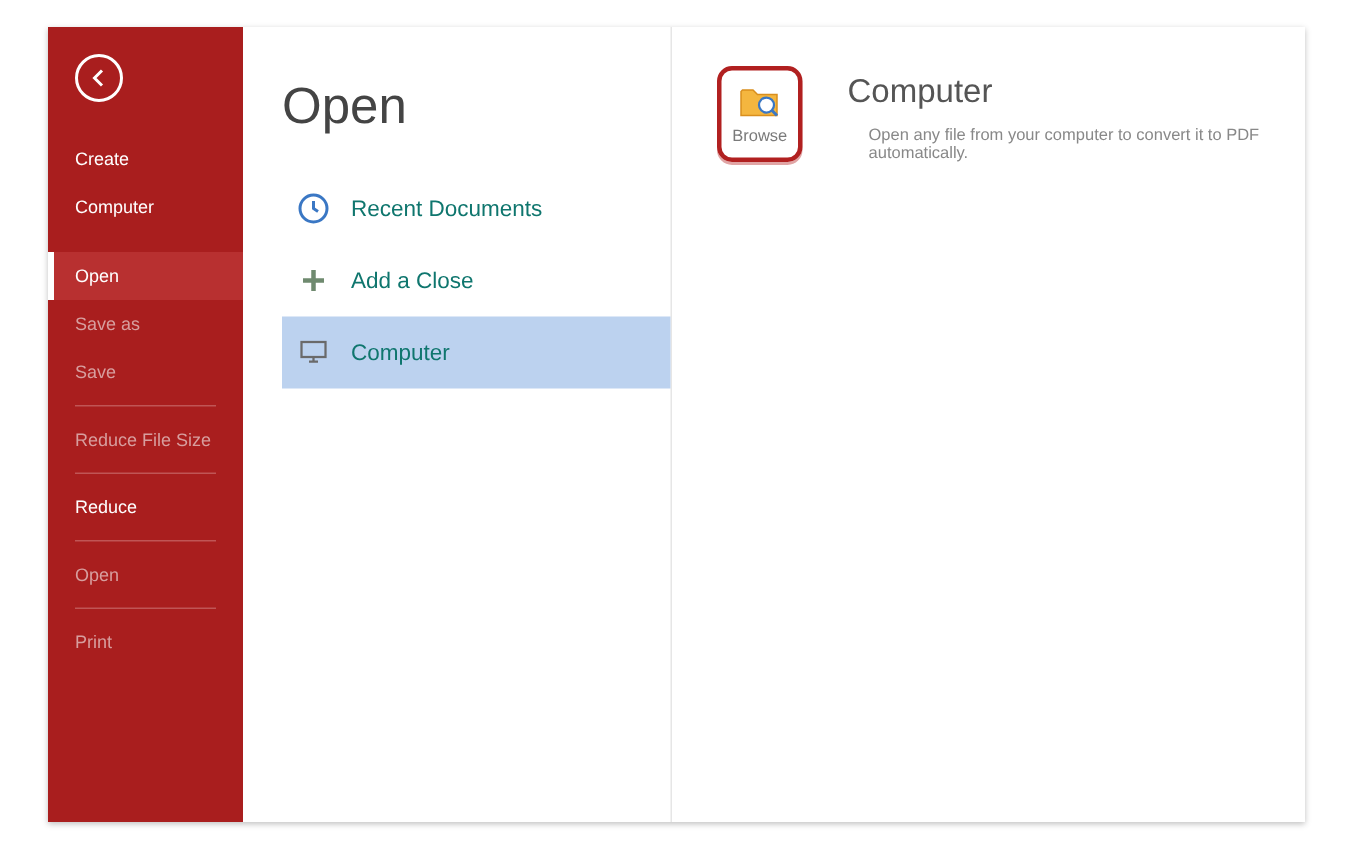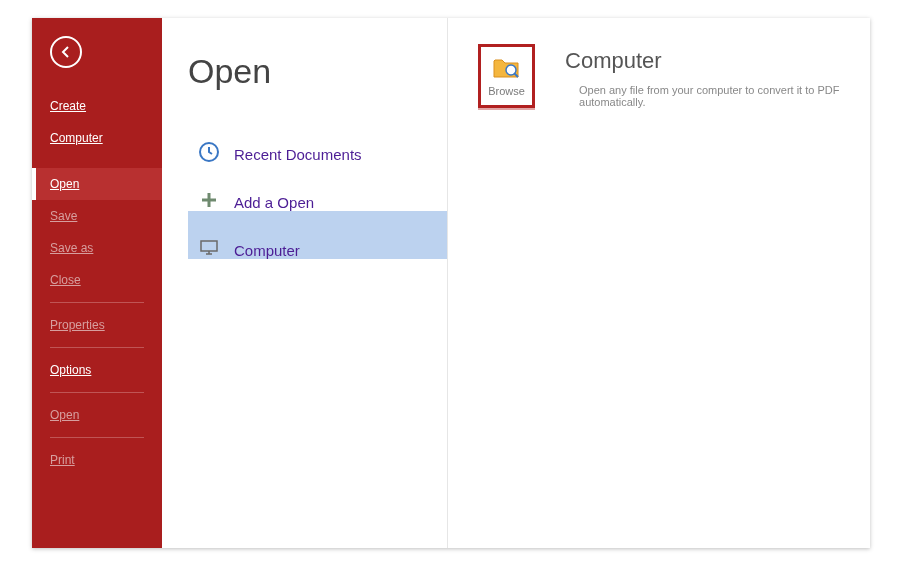--- a/index.html
+++ b/index.html
@@ -4,37 +4,37 @@
 <style>
 * { margin: 0; padding: 0; box-sizing: border-box; font-family: "Segoe UI", Arial, sans-serif; }
 body { background: #fff; width: 900px; height: 574px; position: relative; overflow: hidden; }
 
 .frame { position: absolute; left: 32px; top: 18px; width: 838px; height: 530px; background: #fff; box-shadow: 0 1px 4px rgba(0,0,0,0.25); display: flex; }
 
 .sidebar { width: 130px; background: #a91e1e; color: #fff; display: flex; flex-direction: column; padding-top: 18px; }
 
 .back-btn { width: 32px; height: 32px; margin-left: 18px; margin-bottom: 22px; border: 2px solid #fff; border-radius: 50%; display: flex; align-items: center; justify-content: center; cursor: pointer; }
 
-.side-item { padding: 9px 18px; font-size: 12px; cursor: pointer; color: #fff; text-decoration: underline; }
+.side-item { padding: 9px 18px; font-size: 12px; cursor: pointer; color: #fff; }
 .side-item.selected { background: #b83030; border-left: 4px solid #fff; padding-left: 14px; }
 .side-item.dim { color: #d79e9e; }
 .side-divider { border-top: 1px solid #c05555; margin: 6px 18px; }
 
 .main { flex: 1; display: flex; }
 
 .left { width: 286px; padding: 34px 0 0 26px; border-right: 1px solid #e6e6e6; }
 .page-title { font-size: 34px; font-weight: 300; color: #444; margin-bottom: 24px; }
 
-.source-item { display: flex; align-items: flex-end; height: 48px; padding-left: 10px; font-size: 15px; color: #4c1d95; cursor: pointer; }
+.source-item { display: flex; align-items: center; height: 48px; padding-left: 10px; font-size: 15px; color: #0f766e; cursor: pointer; }
 .source-item .ico { width: 22px; height: 22px; margin-right: 14px; display: flex; align-items: center; justify-content: center; }
 .source-item.selected { background: #bcd2ef; }
 
 .right { flex: 1; padding: 26px 22px 0 30px; display: flex; align-items: flex-start; }
 
-.browse-btn { width: 68px; height: 64px; border: 3px solid #b12020; border-radius: 0; display: flex; flex-direction: column; align-items: center; justify-content: center; cursor: pointer; box-shadow: 0 2px 0 rgba(180,30,30,0.4); }
+.browse-btn { width: 68px; height: 64px; border: 3px solid #b12020; border-radius: 10px; display: flex; flex-direction: column; align-items: center; justify-content: center; cursor: pointer; box-shadow: 0 2px 0 rgba(180,30,30,0.4); }
 .browse-btn .label { font-size: 11px; color: #7a7a7a; margin-top: 4px; }
 
 .right-text { margin-left: 30px; padding-top: 4px; }
 .right-title { font-size: 22px; font-weight: 300; color: #555; margin-bottom: 10px; }
 .right-desc { font-size: 11px; color: #888; margin-left: 14px; }
 
 
 .clock-icon svg, .plus-icon svg, .computer-icon svg, .folder-icon svg, .arrow-icon svg { display:block; }
 </style>
 </head>
@@ -47,27 +47,26 @@
       <span class="arrow-icon">
         <svg width="16" height="16" viewBox="0 0 16 16">
             <path d="M10 3 L5 8 L10 13" stroke="#fff" stroke-width="2" fill="none"></path>
           </svg>
       </span>
     </div>
     <div class="side-item">Create</div>
     <div class="side-item">Computer</div>
     <div style="height:14px"></div>
     <div class="side-item selected">Open</div>
+    <div class="side-item dim">Save as</div>
     <div class="side-item dim">Save</div>
-    <div class="side-item dim">Save as</div>
-    <div class="side-item dim">Close</div>
     <div class="side-divider"></div>
-    <div class="side-item dim">Properties</div>
+    <div class="side-item dim">Reduce File Size</div>
     <div class="side-divider"></div>
-    <div class="side-item">Options</div>
+    <div class="side-item">Reduce</div>
     <div class="side-divider"></div>
     <div class="side-item dim">Open</div>
     <div class="side-divider"></div>
     <div class="side-item dim">Print</div>
   </div>
 
   <div class="main">
 
     <div class="left">
       <div class="page-title">Open</div>
@@ -81,21 +80,21 @@
         </span>
         <span>Recent Documents</span>
       </div>
 
       <div class="source-item">
         <span class="ico plus-icon">
           <svg width="20" height="20" viewBox="0 0 20 20">
               <path d="M10 3 V17 M3 10 H17" stroke="#6f8a6f" stroke-width="3"></path>
             </svg>
         </span>
-        <span>Add a Open</span>
+        <span>Add a Close</span>
       </div>
 
       <div class="source-item selected">
         <span class="ico computer-icon">
           <svg width="22" height="22" viewBox="0 0 22 22">
               <rect x="3" y="4" width="16" height="10" stroke="#6a6a6a" stroke-width="1.5" fill="none"></rect>
               <path d="M8 17 H14 M11 14 V17" stroke="#6a6a6a" stroke-width="1.5"></path>
             </svg>
         </span>
         <span>Computer</span>

